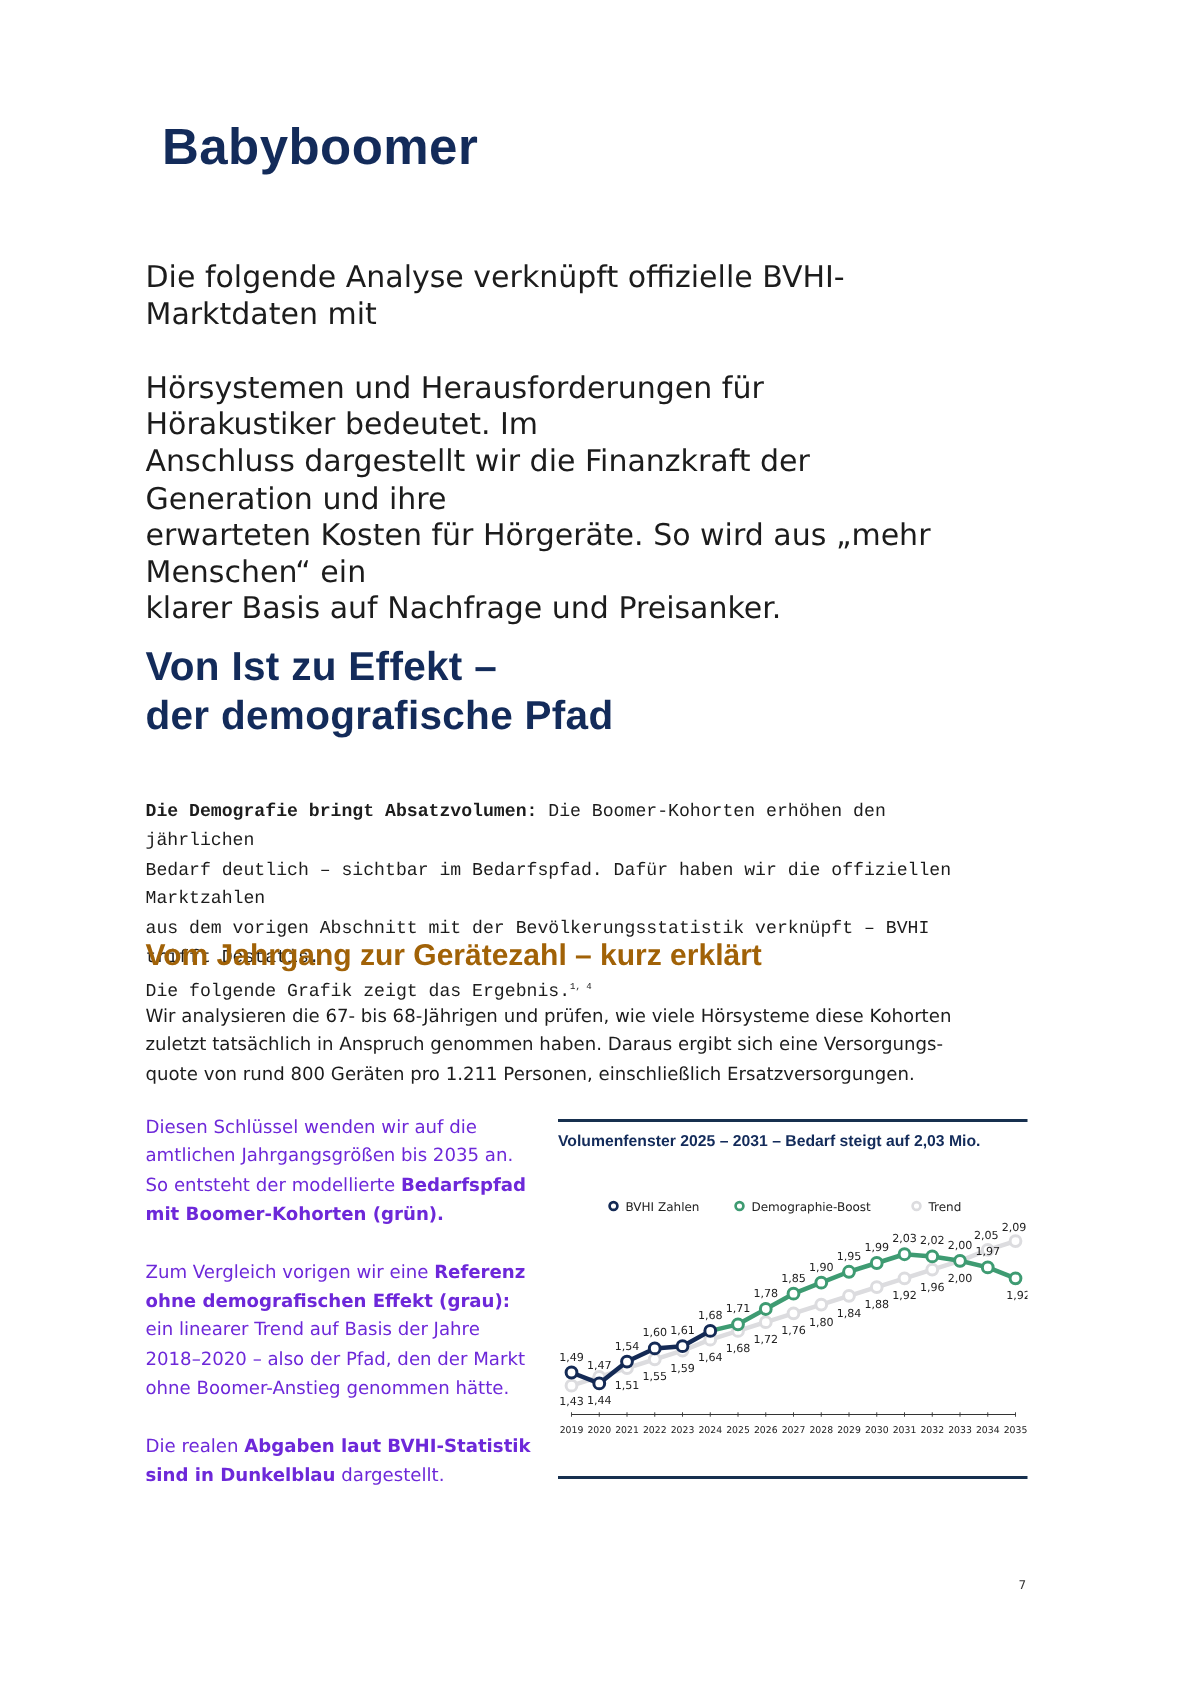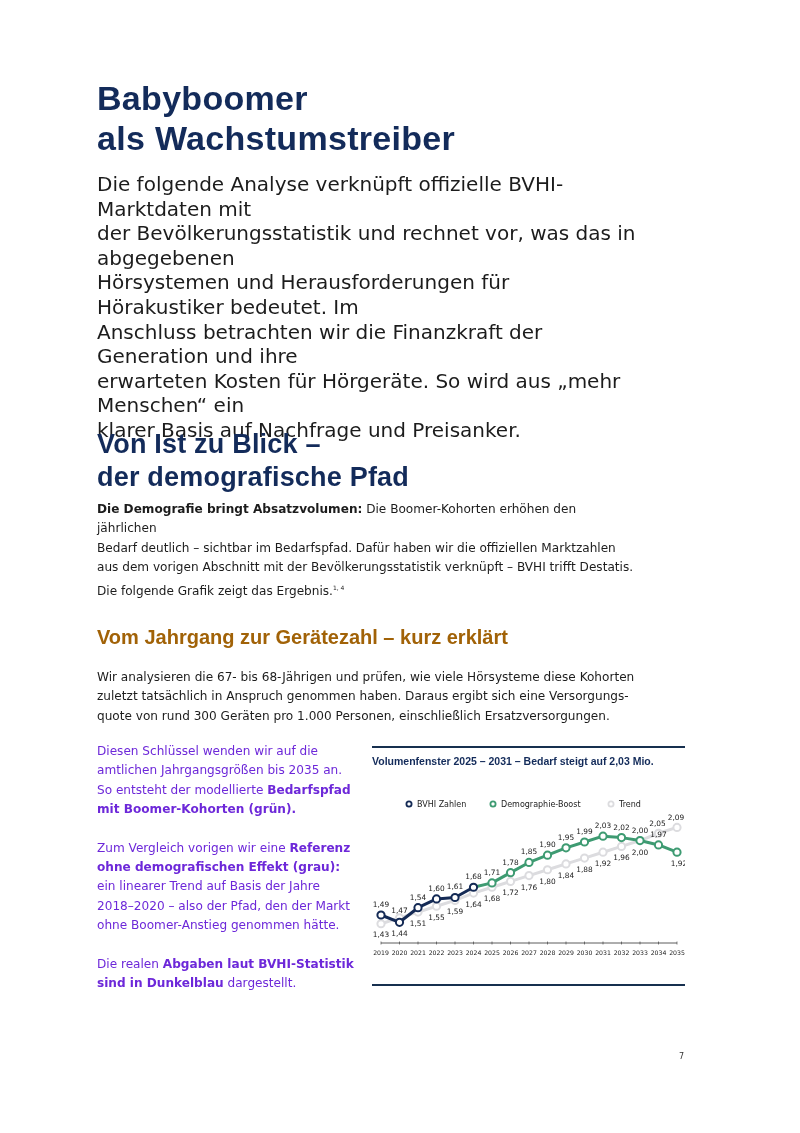--- a/index.html
+++ b/index.html
@@ -1,66 +1,65 @@
 <!DOCTYPE html>
 <html><head>
 <meta charset="utf-8">
 <style>
   html, body { margin:0; padding:0; background:#ffffff; }
   body { width:800px; height:1133px; position:relative; overflow:hidden; font-family:"DejaVu Sans", sans-serif; color:#1c1c1c; }
-  h1 { position:absolute; left:97px; top:78px; margin:0; font-family:"Liberation Sans", sans-serif; font-weight:bold; font-size:34px; line-height:40px; color:#132b5a; letter-spacing:0.3px; }
+  h1 { position:absolute; left:108px; top:78px; margin:0; font-family:"Liberation Sans", sans-serif; font-weight:bold; font-size:34px; line-height:40px; color:#132b5a; letter-spacing:0.3px; }
   h2 { position:absolute; left:97px; top:428px; margin:0; font-family:"Liberation Sans", sans-serif; font-weight:bold; font-size:27px; line-height:33px; color:#132b5a; letter-spacing:0.2px; }
   h3 { position:absolute; left:97px; top:624px; margin:0; font-family:"Liberation Sans", sans-serif; font-weight:bold; font-size:20px; line-height:26px; color:#a16207; }
   .intro { position:absolute; left:97px; top:172px; width:540px; font-size:20px; line-height:24.6px; color:#1c1c1c; }
   .p { position:absolute; left:97px; font-size:12.1px; line-height:19.4px; color:#1c1c1c; width:540px; }
   .side { position:absolute; left:97px; top:742px; width:260px; font-size:12.1px; line-height:19.4px; color:#6d28d9; }
   .side p { margin:0 0 19px 0; }
   b { font-weight:bold; }
   sup { font-size:6px; vertical-align:super; }
   .chart-box { position:absolute; left:372px; top:746px; width:313px; height:242px; }
   .rule { position:absolute; left:0; width:313px; height:2px; background:#17304f; }
   .chart-title { position:absolute; left:0; top:9px; font-family:"Liberation Sans", sans-serif; font-weight:bold; font-size:10.5px; color:#132b5a; white-space:nowrap; }
   .page-num { position:absolute; left:679px; top:1052px; font-size:8px; color:#333; }
   svg text { font-family:"DejaVu Sans", sans-serif; }
 </style>
 </head>
 <body>
 
 <h1>
   <span>Babyboomer</span><br>
-  <span>als Wachstumstreiber</span>
 </h1>
 
 <div class="intro">
   <span>Die folgende Analyse verknüpft offizielle BVHI-Marktdaten mit</span><br>
-  <span>der Bevölkerungsstatistik und rechnet vor, was das in abgegebenen</span><br>
+  <br>
   <span>Hörsystemen und Herausforderungen für Hörakustiker bedeutet. Im</span><br>
-  <span>Anschluss betrachten wir die Finanzkraft der Generation und ihre</span><br>
+  <span>Anschluss dargestellt wir die Finanzkraft der Generation und ihre</span><br>
   <span>erwarteten Kosten für Hörgeräte. So wird aus „mehr Menschen“ ein</span><br>
   <span>klarer Basis auf Nachfrage und Preisanker.</span>
 </div>
 
 <h2>
-  <span>Von Ist zu Blick –</span><br>
+  <span>Von Ist zu Effekt –</span><br>
   <span>der demografische Pfad</span>
 </h2>
 
-<div class="p" style="top:500px;">
+<div class="p" style="top:532px;font-family:Liberation Mono, monospace;">
   <b>Die Demografie bringt Absatzvolumen:</b><span> Die Boomer-Kohorten erhöhen den jährlichen</span><br>
   <span>Bedarf deutlich – sichtbar im Bedarfspfad. Dafür haben wir die offiziellen Marktzahlen</span><br>
   <span>aus dem vorigen Abschnitt mit der Bevölkerungsstatistik verknüpft – BVHI trifft Destatis.</span><br>
   <span>Die folgende Grafik zeigt das Ergebnis.</span><sup>1, 4</sup>
 </div>
 
 <h3>Vom Jahrgang zur Gerätezahl – kurz erklärt</h3>
 
 <div class="p" style="top:668px;">
   <span>Wir analysieren die 67- bis 68-Jährigen und prüfen, wie viele Hörsysteme diese Kohorten</span><br>
   <span>zuletzt tatsächlich in Anspruch genommen haben. Daraus ergibt sich eine Versorgungs-</span><br>
-  <span>quote von rund 300 Geräten pro 1.000 Personen, einschließlich Ersatzversorgungen.</span>
+  <span>quote von rund 800 Geräten pro 1.211 Personen, einschließlich Ersatzversorgungen.</span>
 </div>
 
 <div class="side">
   <p><span>Diesen Schlüssel wenden wir auf die amtlichen Jahrgangsgrößen bis 2035 an. So entsteht der modellierte </span><b>Bedarfspfad mit Boomer-Kohorten (grün).</b></p>
   <p><span>Zum Vergleich vorigen wir eine </span><b>Referenz ohne demografischen Effekt (grau):</b><span> ein linearer Trend auf Basis der Jahre 2018–2020 – also der Pfad, den der Markt ohne Boomer-Anstieg genommen hätte.</span></p>
   <p><span>Die realen </span><b>Abgaben laut BVHI-Statistik sind in Dunkelblau</b><span> dargestellt.</span></p>
 </div>
 
 <div class="chart-box">
   <div class="rule" style="top:0;"></div>

